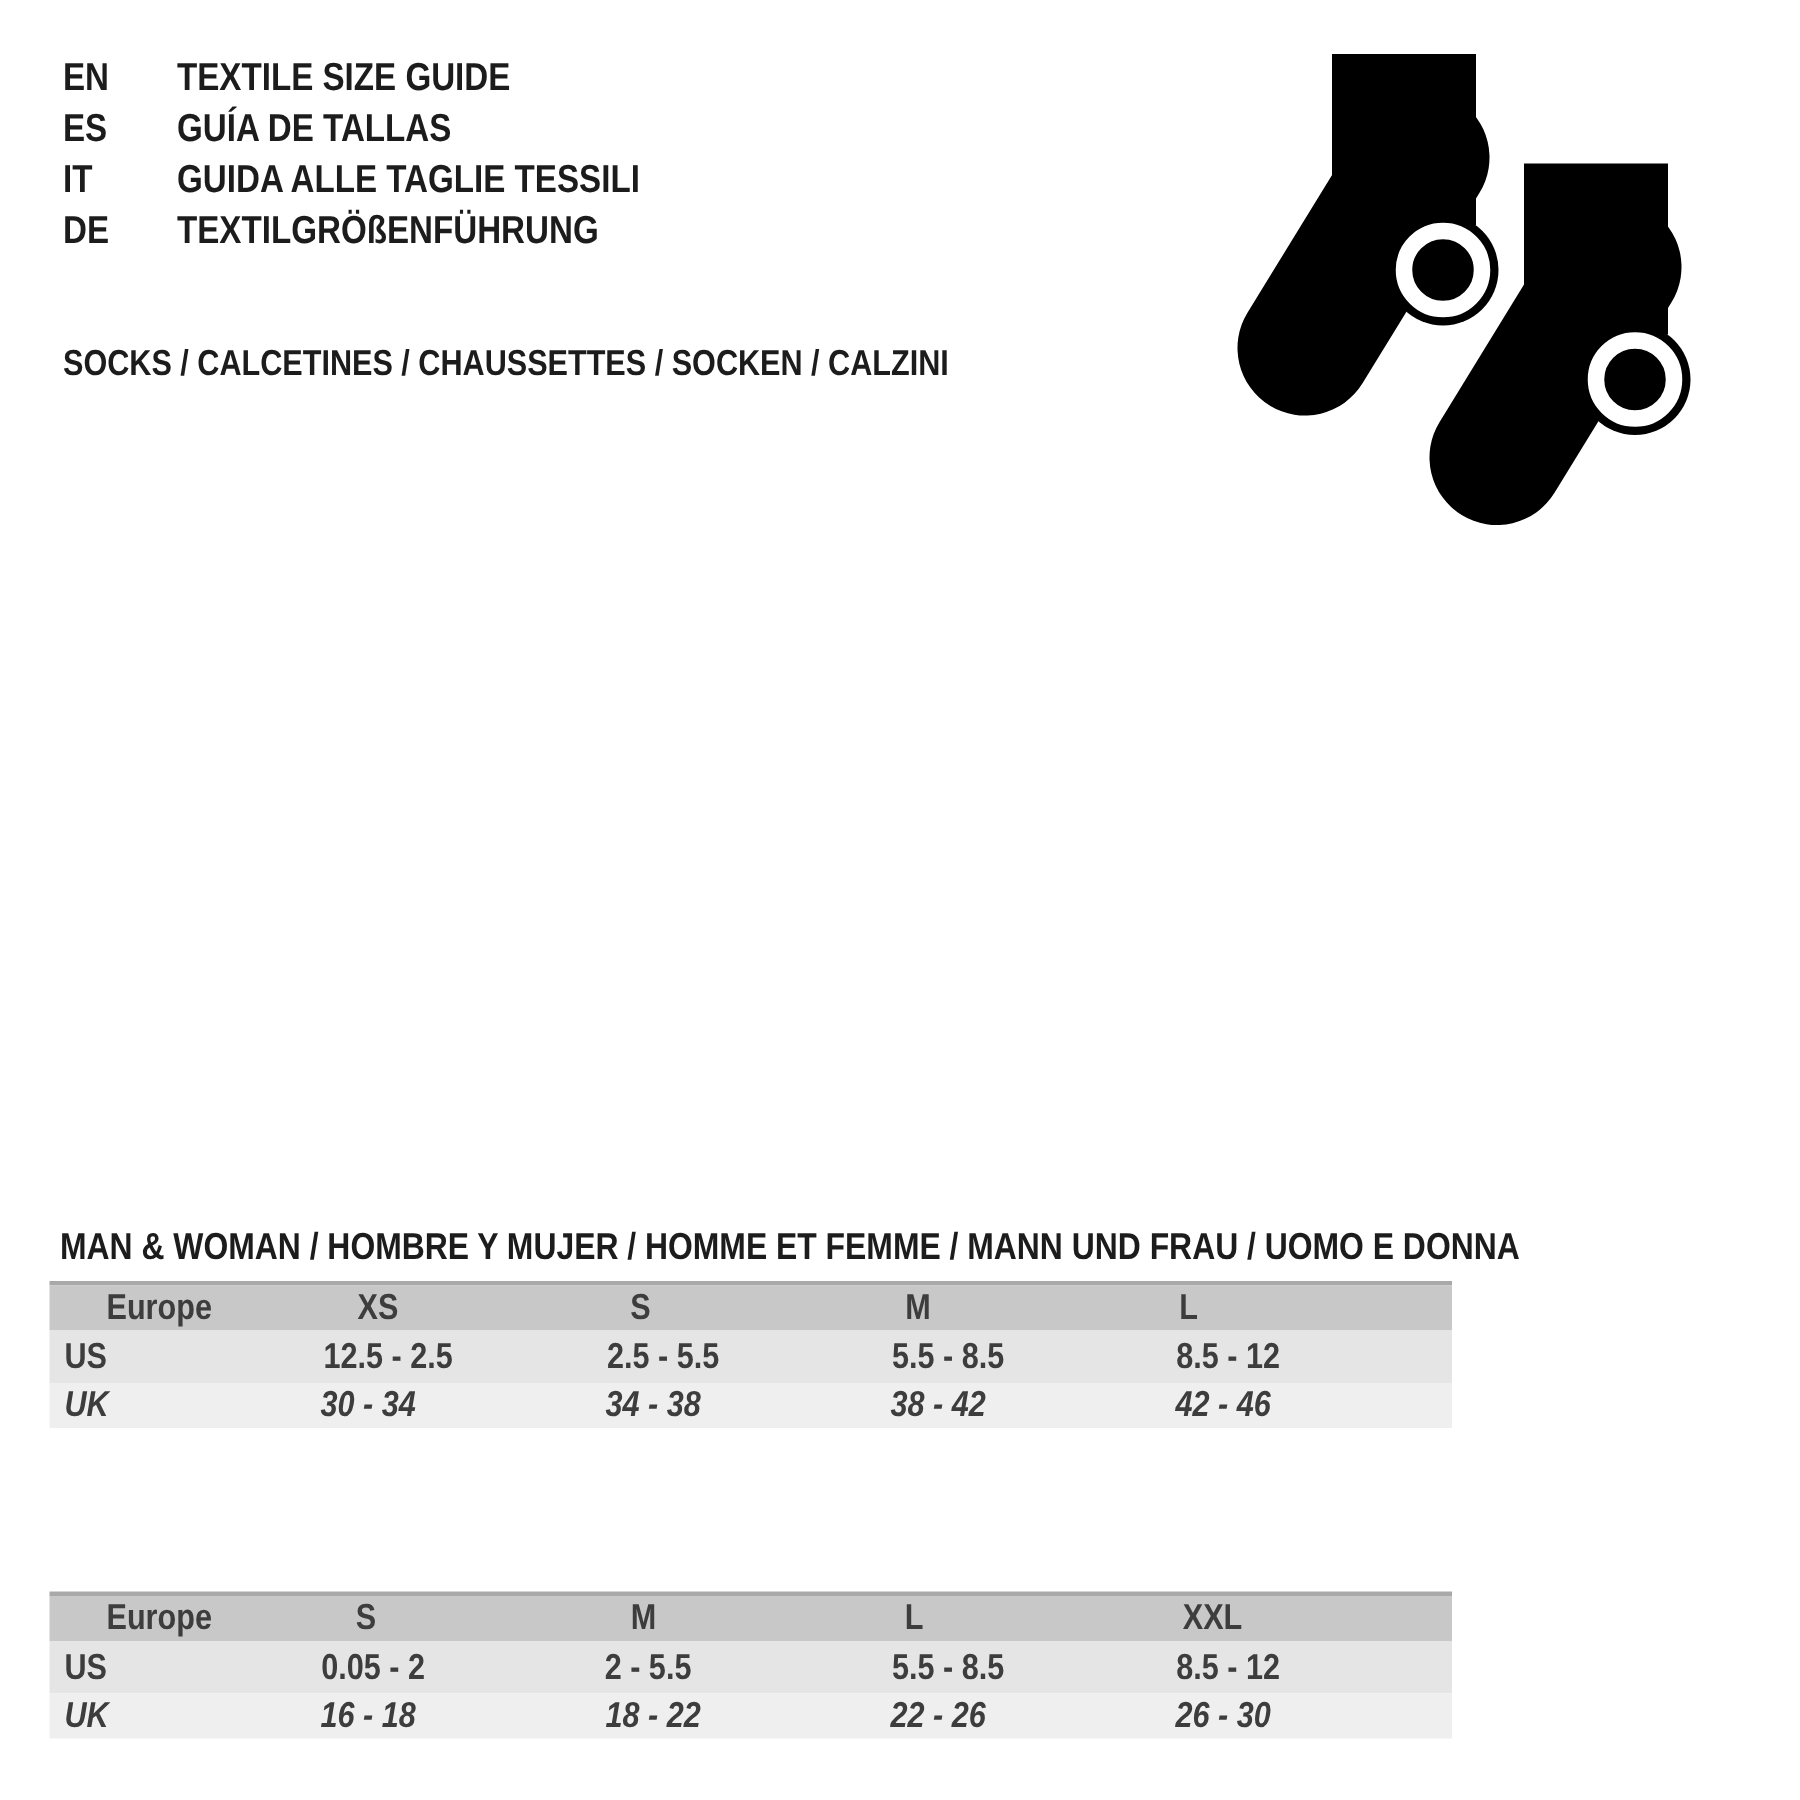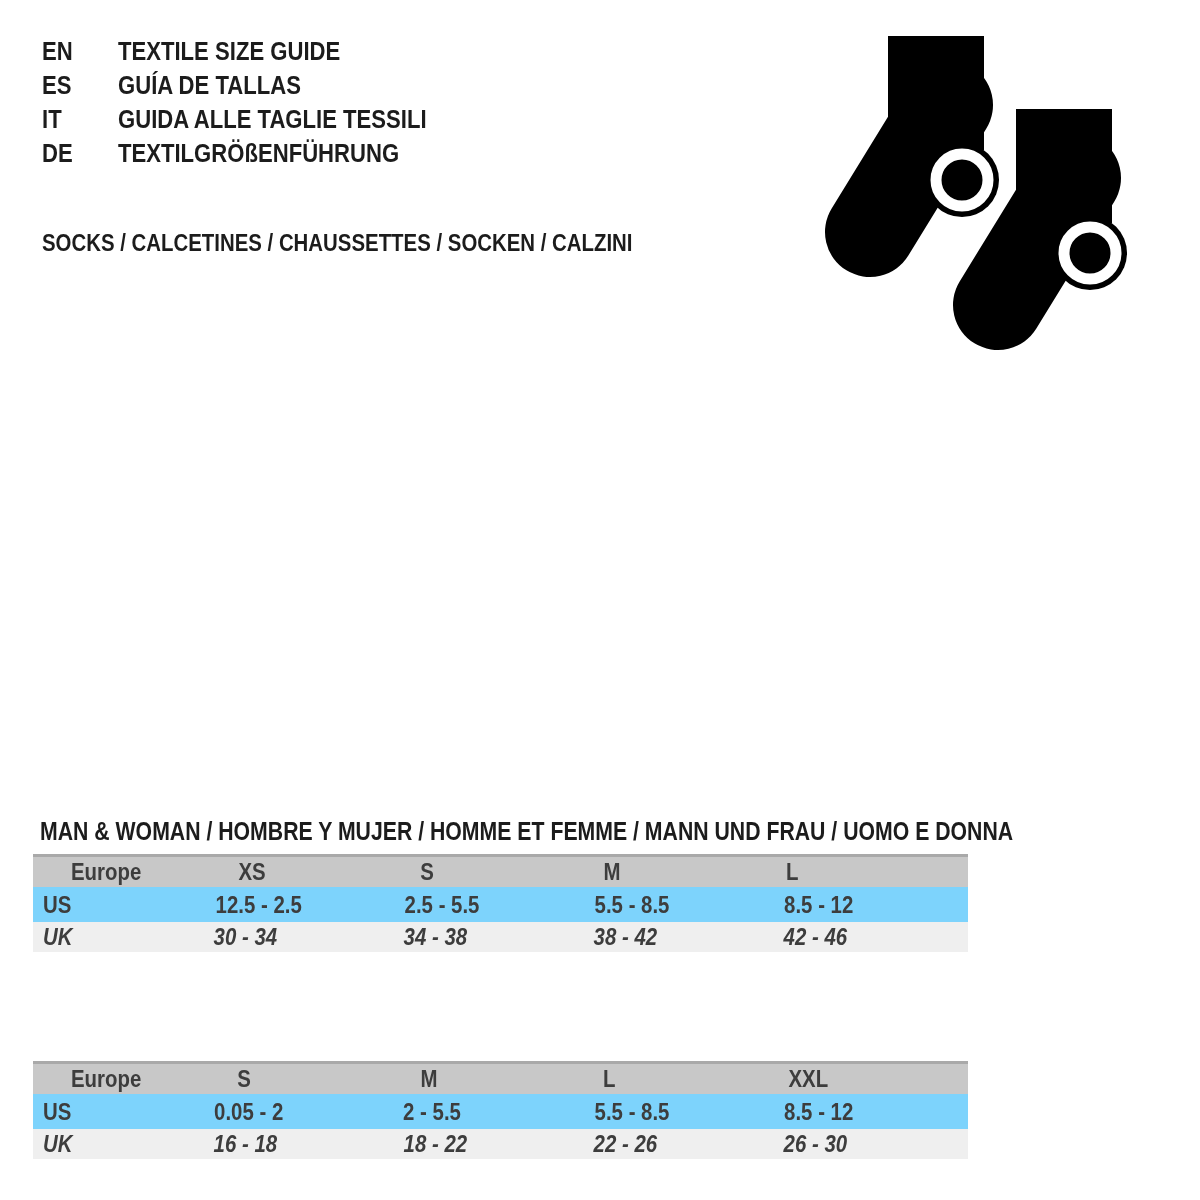--- a/index.html
+++ b/index.html
@@ -21,21 +21,21 @@
   
   #socks-icon{position:absolute;left:798px;top:30px;width:330px;height:340px;}
 
   
   .table-title{position:absolute;left:40px;height:28px;display:flex;align-items:flex-start;
     font-weight:bold;font-size:25px;color:#1c1c1c;}
   .size-table{position:absolute;left:33px;width:935px;border-top:3px solid var(--c-border,#a9a9a9);
     font-size:24px;font-weight:bold;color:#3d3d3d;}
   .t-row{display:flex;align-items:center;}
   .t-row.head{height:30px;background:var(--c-header-bg,#c8c8c8);padding-left:28px;}
-  .t-row.r-us{height:35px;background:#7dd3fc;}
+  .t-row.r-us{height:35px;background:#e5e5e5;}
   .t-row.r-uk{height:30px;background:var(--c-alt-bg,#efefef);font-style:italic;}
   .col-label{width:165px;padding-left:10px;text-align:left;}
   .col-val{flex:1;text-align:left;}
   #table-man{top:854px;}
   #title-man{top:817px;}
   #table-children{top:1061px;}
   #title-children{top:1027px;}
 </style>
 </head>
 <body>

